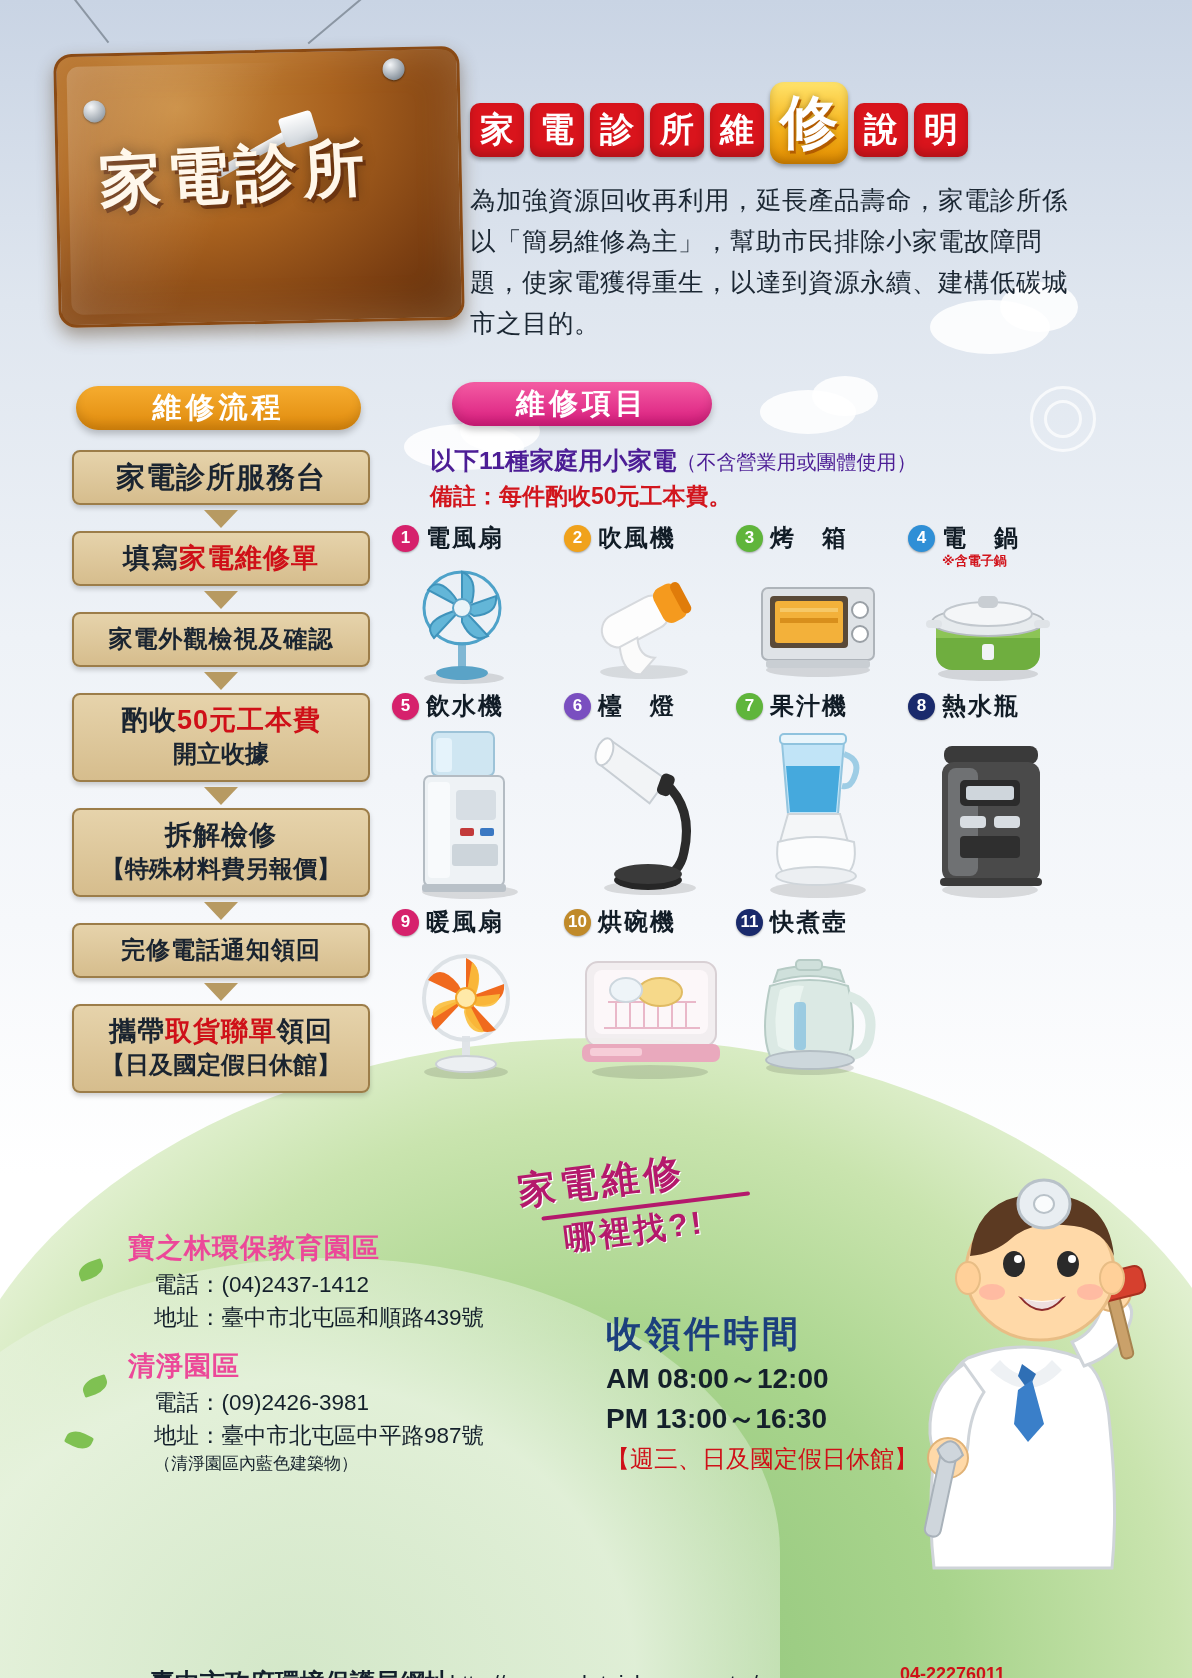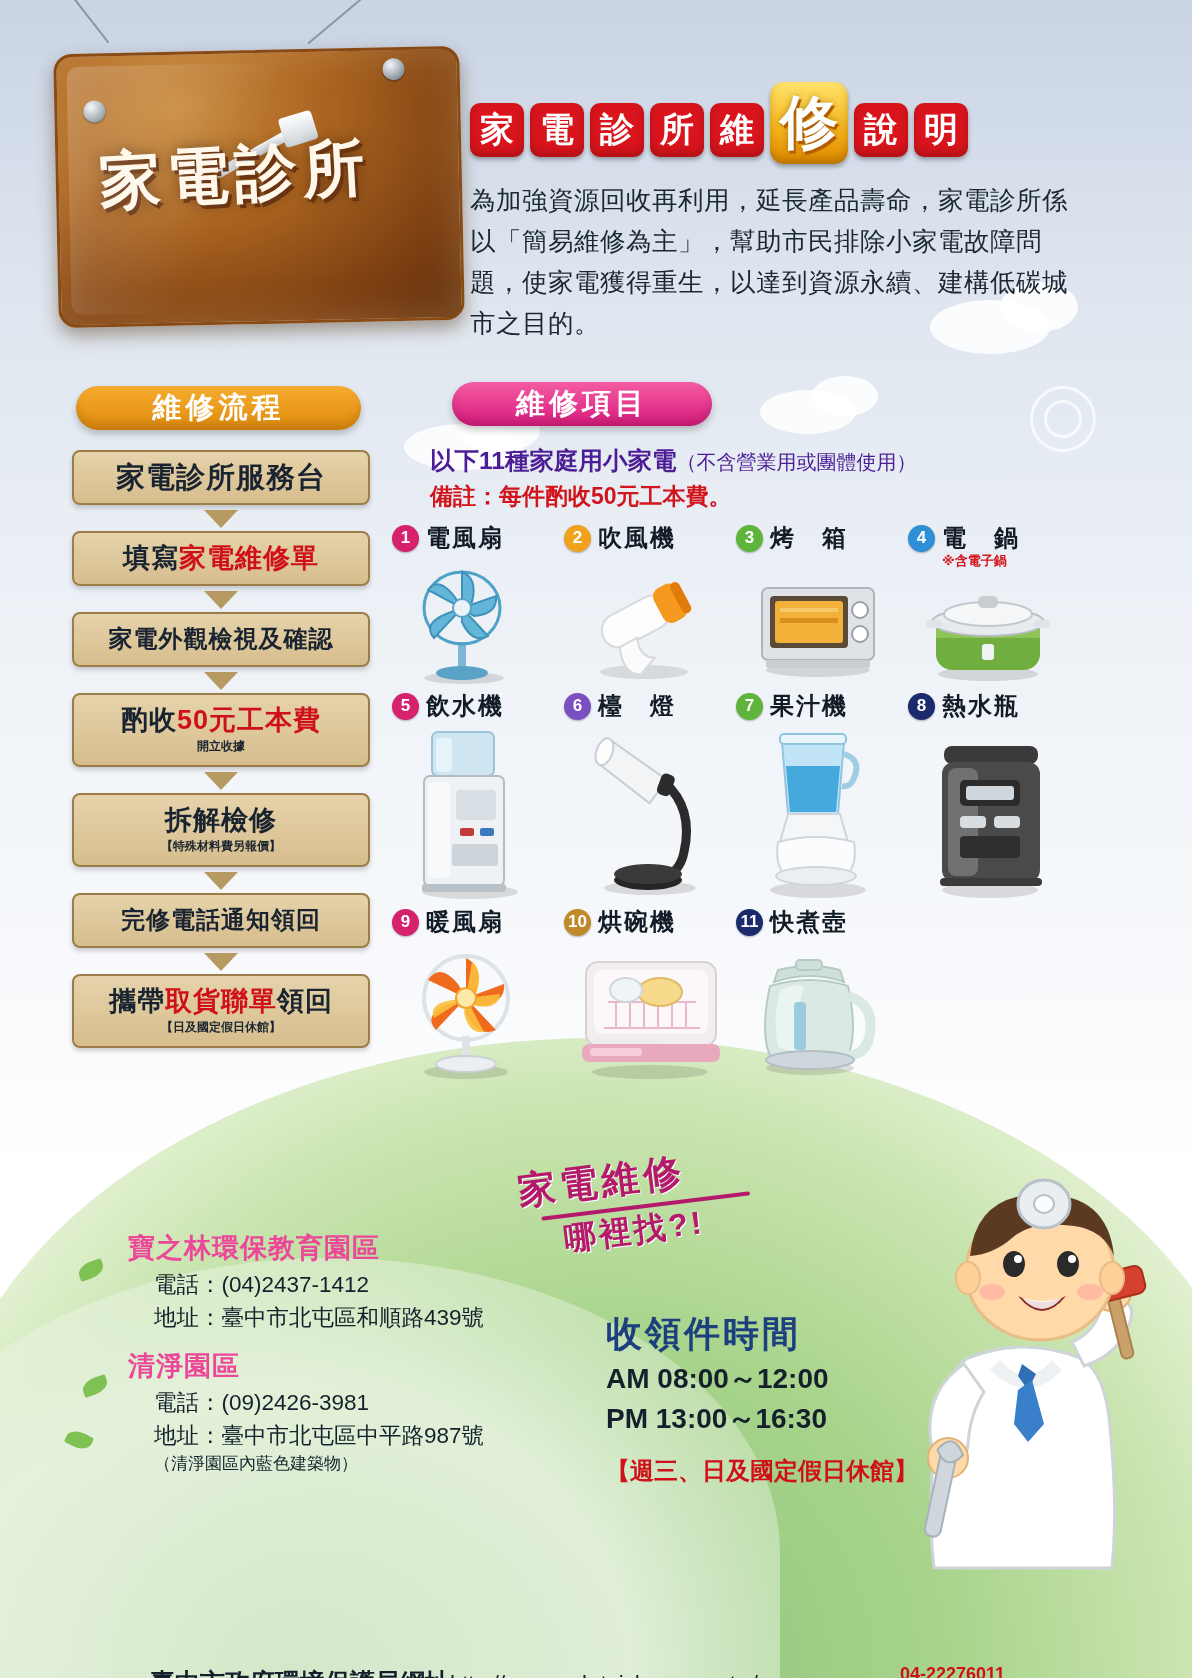--- a/index.html
+++ b/index.html
@@ -79,21 +79,21 @@
   
   .flow{position:absolute;left:72px;top:450px;width:298px;}
   .fbox{
     position:relative;border:2px solid #9c7d49;border-radius:8px;
     background:linear-gradient(180deg,#e6d3ab,#d6bd8d);
     box-shadow:0 3px 5px rgba(0,0,0,.18);
     padding:9px 18px 10px;text-align:center;margin-bottom:26px;
   }
   .fbox .l1{font-size:27px;font-weight:bold;color:#1a2430;letter-spacing:1px;line-height:32px;}
   .fbox .l1.sm{font-size:24px;}
-  .fbox .l2{font-size:12px;font-weight:bold;color:#1a2430;margin-top:2px;}
+  .fbox .l2{font-size:24px;font-weight:bold;color:#1a2430;margin-top:2px;}
   .fbox .hl{color:#cf1018;}
   .arrow{
     position:absolute;left:50%;bottom:-25px;transform:translateX(-50%);
     width:0;height:0;border-left:17px solid transparent;border-right:17px solid transparent;
     border-top:18px solid #b79a62;
   }
   .fbox.first .l1{font-size:29px;}
   
   .items-head{position:absolute;left:430px;top:444px;width:620px;}
   .items-head .line1{font-size:24.5px;color:#4c1d95;font-weight:bold;}
@@ -117,21 +117,21 @@
   .c-line{font-size:22.5px;color:#14202b;line-height:33px;}
   .c-sub{font-size:17px;color:#14202b;margin-left:58px;}
   .leaf{position:absolute;width:26px;height:16px;background:#7fc152;border-radius:60% 10% 60% 10%;transform:rotate(-20deg);}
   .handwrite{position:absolute;left:520px;top:1148px;width:300px;transform:rotate(-7deg);}
   .hw1{font-size:38px;font-weight:bold;color:#b4196c;letter-spacing:4px;text-shadow:1px 1px 0 #fff;}
   .hw2{font-size:32px;font-weight:bold;color:#b4196c;letter-spacing:3px;margin-left:40px;text-shadow:1px 1px 0 #fff;}
   .hw-underline{width:210px;height:4px;background:#b4196c;border-radius:2px;margin:2px 0 0 20px;}
   .hours{position:absolute;left:606px;top:1310px;width:380px;}
   .h-title{font-size:36px;font-weight:bold;color:#1c3f7d;letter-spacing:3px;}
   .h-line{font-size:28px;font-weight:bold;color:#14202b;line-height:40px;}
-  .h-close{font-size:24px;font-weight:bold;color:#cf1018;margin-top:16px;}
+  .h-close{font-size:24px;font-weight:normal;color:#cf1018;margin-top:4px;}
   
   .doctor{position:absolute;right:20px;bottom:96px;width:300px;height:430px;}
   
   .footer{position:absolute;left:0;bottom:12px;width:1192px;}
   .f1{position:absolute;left:150px;top:0;font-size:25px;font-weight:bold;color:#13202c;}
   .f1 .url{font-size:22px;color:#13202c;font-weight:normal;}
   .phones{position:absolute;left:900px;top:-4px;font-size:18px;font-weight:bold;color:#cf1018;line-height:24px;}
   .logo{position:absolute;left:100px;top:4px;width:46px;height:42px;}
 </style>
 </head>

